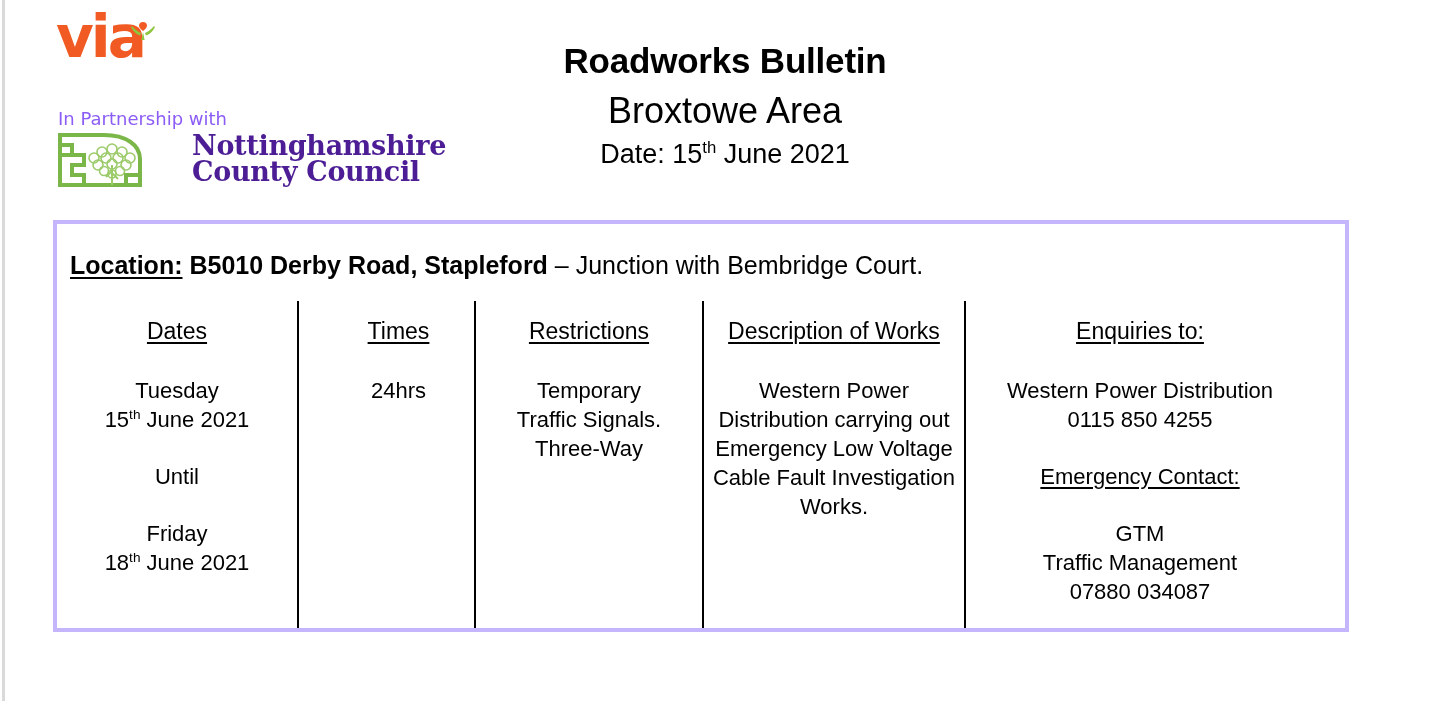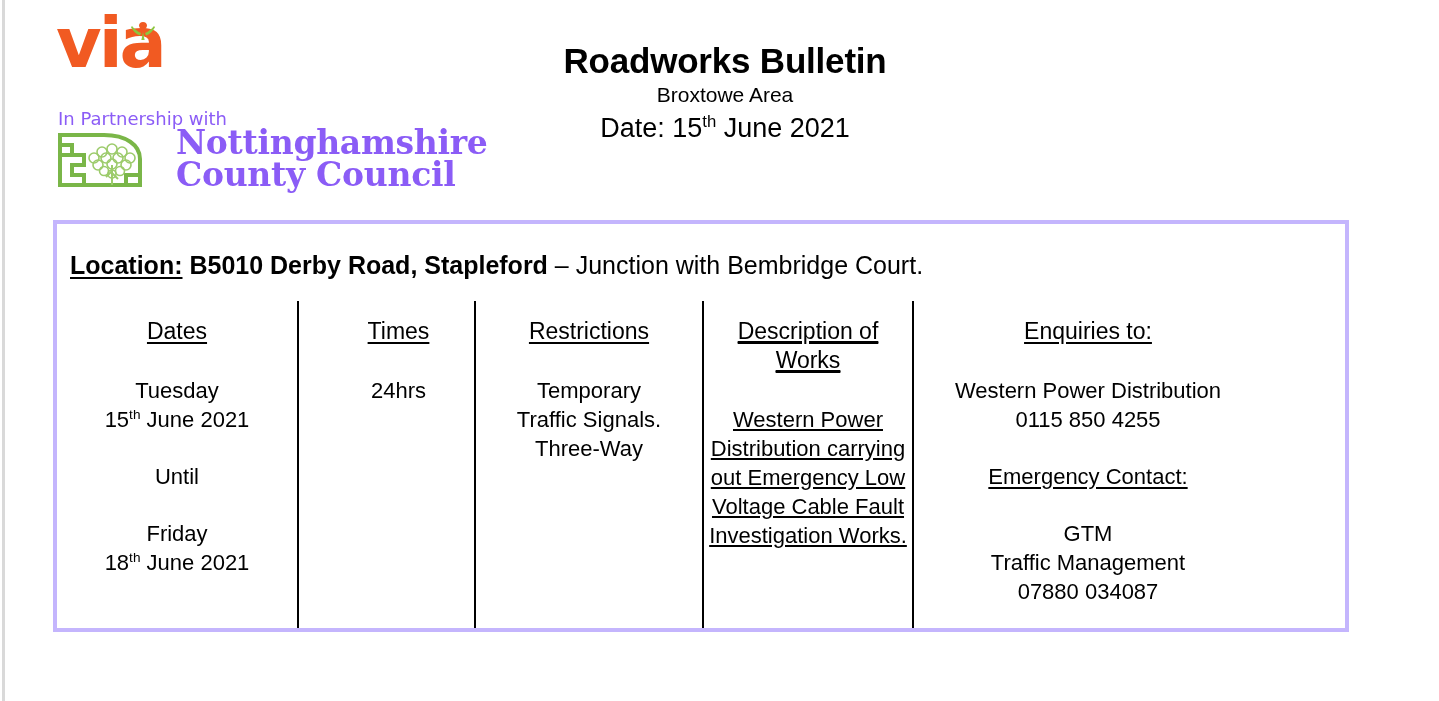--- a/index.html
+++ b/index.html
@@ -36,21 +36,21 @@
   
   .via-logo {
     position: absolute;
     left: 56px; top: 16px;
     width: 150px; height: 80px;
   }
   .via-word {
     position: absolute;
     left: 0; top: -8px;
     font-family: "DejaVu Sans", sans-serif;
-    font-size: 70px;
+    font-size: 58px;
     font-weight: 700;
     color: #F15A22;
     letter-spacing: -3px;
     line-height: 1;
   }
   .via-crown {
     position: absolute;
     left: 73px; top: 4px;
     width: 28px; height: 22px;
   }
@@ -72,50 +72,50 @@
     height: 62px;
     display: flex;
     align-items: center;
   }
   .ncc-mark {
     width: 118px;
     height: 60px;
     flex: 0 0 auto;
   }
   .ncc-words {
-    margin-left: 2px;
+    margin-left: 18px;
     font-family: "DejaVu Serif", serif;
     font-weight: 700;
-    font-size: 33px;
+    font-size: 27px;
     line-height: 0.98;
-    color: #8b5cf6;
+    color: #4c1d95;
     white-space: nowrap;
     letter-spacing: -0.3px;
   }
 
   
   .title-block {
     position: absolute;
     left: 430px; top: 40px;
     width: 590px;
     text-align: center;
   }
   .doc-title {
     font-family: "Liberation Sans", sans-serif;
     font-size: 35px;
     font-weight: 700;
     line-height: 1.18;
     letter-spacing: -0.2px;
   }
   .doc-subtitle {
     font-family: "Liberation Sans", sans-serif;
-    font-size: 21px;
+    font-size: 36px;
     font-weight: 400;
     line-height: 1.35;
-    margin-top: 0;
+    margin-top: 6px;
   }
   .doc-date {
     font-family: "Liberation Sans", sans-serif;
     font-size: 27px;
     font-weight: 400;
     line-height: 1.35;
   }
   sup {
     font-size: 0.62em;
     vertical-align: super;
@@ -164,21 +164,21 @@
     position: relative;
     border-left: 2px solid #000000;
     padding: 16px 4px 0 4px;
     text-align: center;
   }
   .col:first-child { border-left: none; }
 
   .col-dates        { width: 240px; }
   .col-times        { width: 177px; padding-left: 28px; }
   .col-restrictions { width: 228px; }
-  .col-description  { width: 210px; text-decoration: underline; }
+  .col-description  { width: 262px; }
   .col-enquiries    { width: 350px; }
 
   .col-head {
     font-family: "Liberation Sans", sans-serif;
     font-size: 23px;
     font-weight: 400;
     text-decoration: underline;
     text-underline-offset: 3px;
     line-height: 1.25;
     margin-bottom: 30px;

